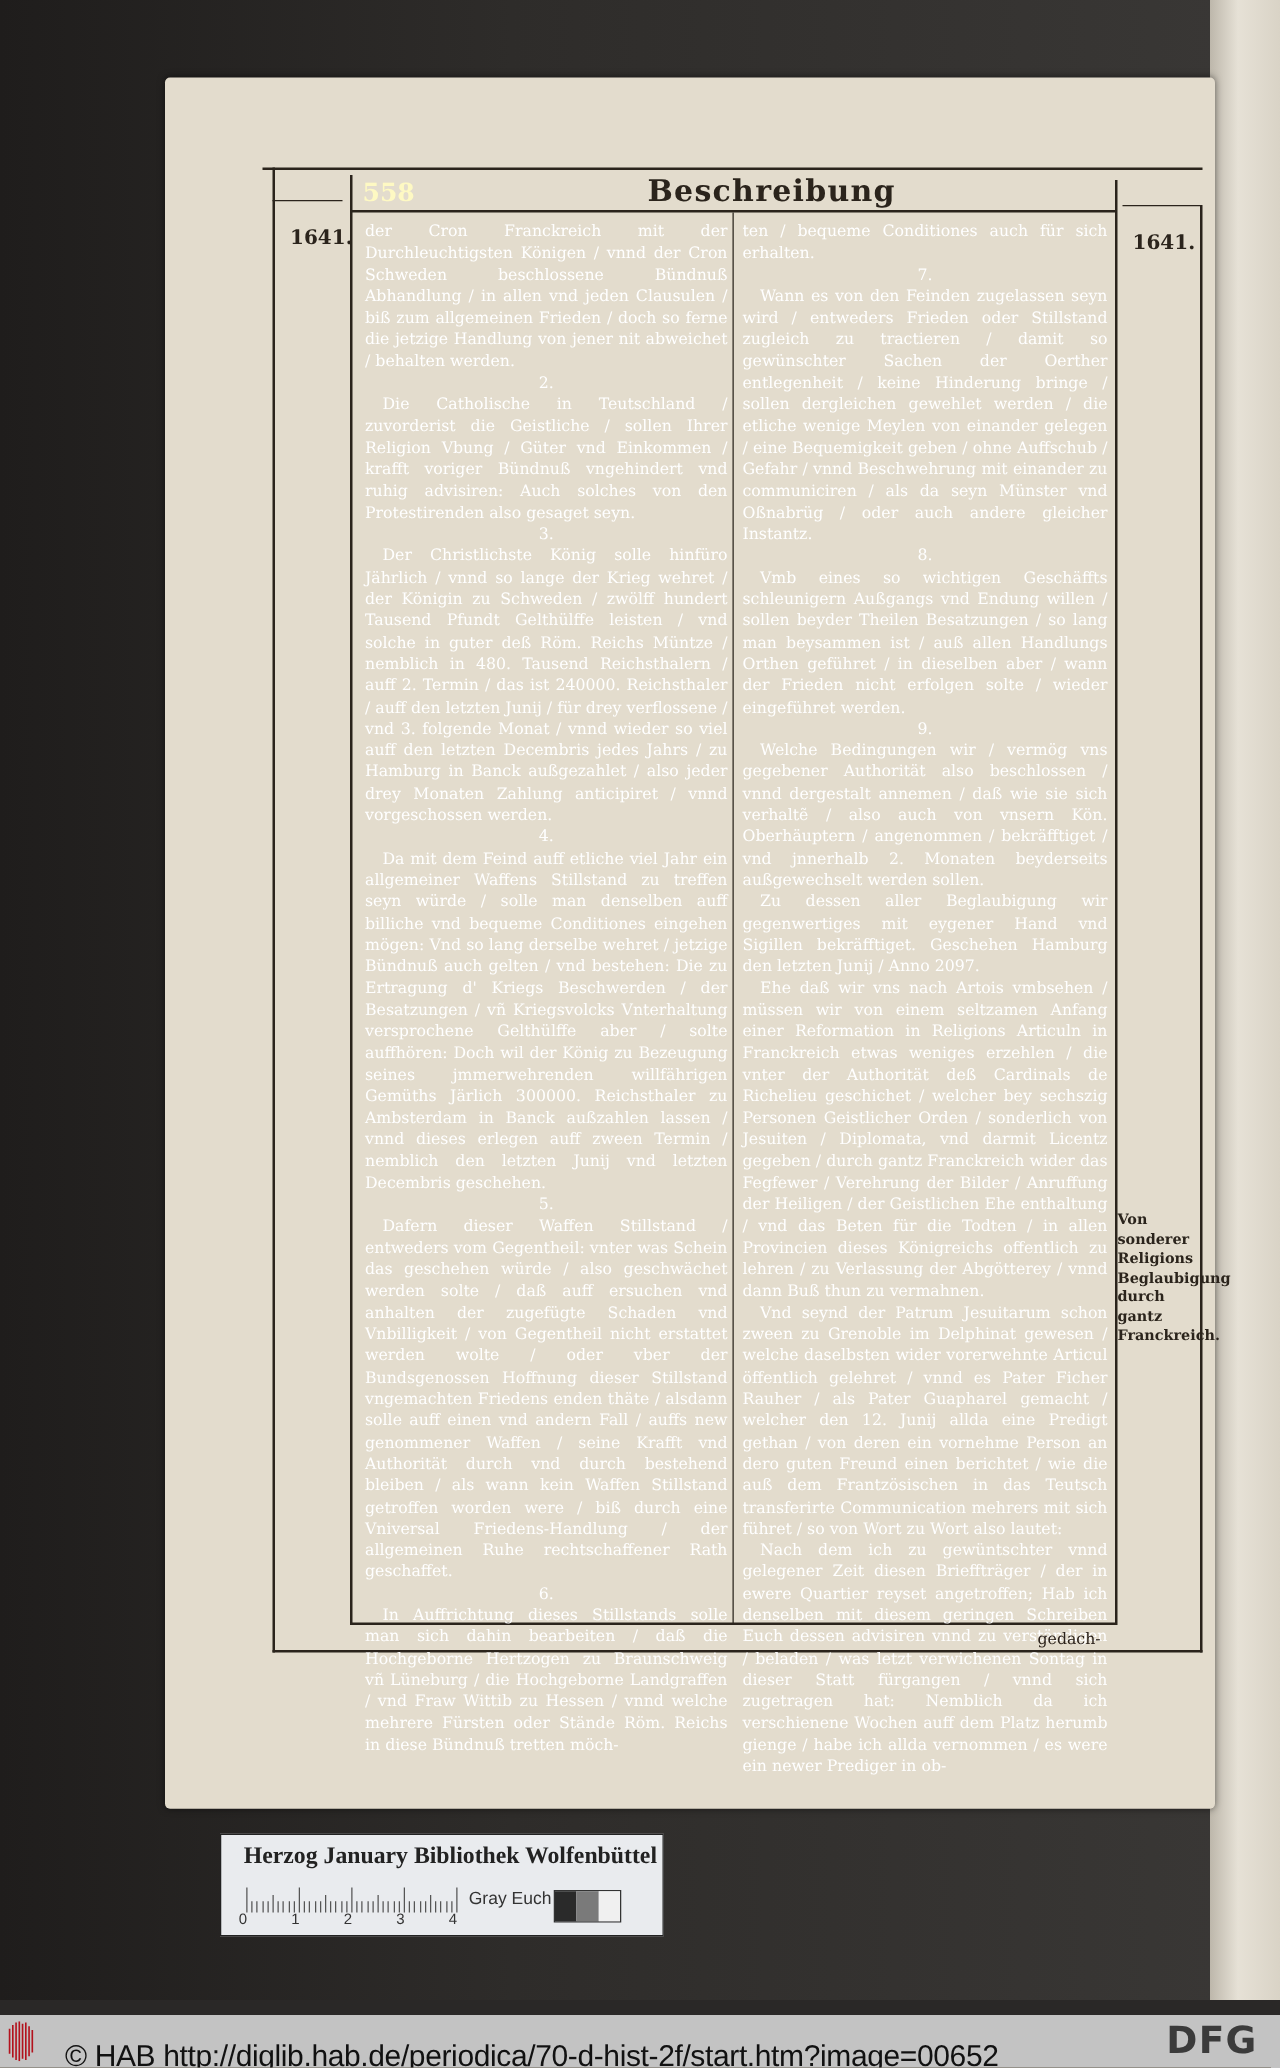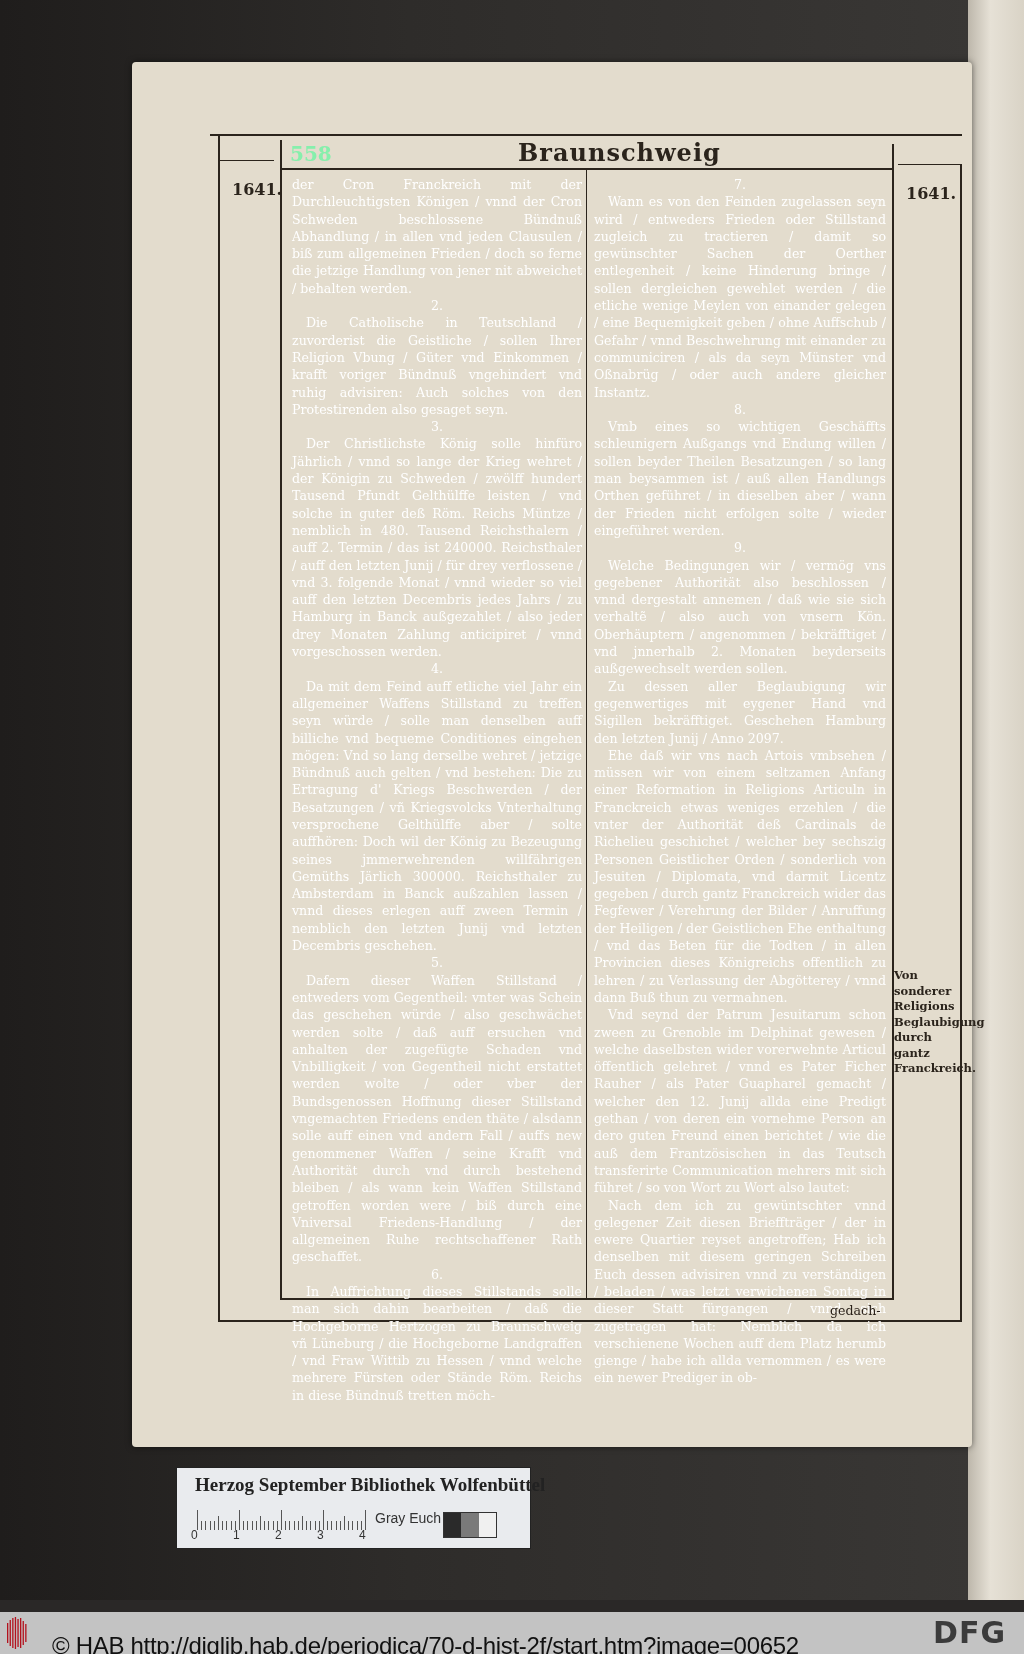--- a/index.html
+++ b/index.html
@@ -3,21 +3,21 @@
 <meta charset="utf-8">
 <style>
   html,body{margin:0;padding:0;}
   body{width:1024px;height:1654px;background:#2a2827;position:relative;overflow:hidden;font-family:"DejaVu Serif",serif;}
   .scan-bg{position:absolute;left:0;top:0;width:1024px;height:1600px;background:linear-gradient(90deg,#1f1d1c 0%,#2e2c2a 40%,#3a3836 100%);}
   .right-page-edge{position:absolute;left:968px;top:0;width:56px;height:1600px;background:linear-gradient(90deg,#bdb7ab,#e6e1d6 40%,#d9d3c6);}
   .page{position:absolute;left:132px;top:62px;width:840px;height:1385px;background:#e3dccd;border-radius:4px;box-shadow:0 0 6px rgba(0,0,0,.5);}
   .frame{position:absolute;left:218px;top:140px;width:744px;height:1190px;}
   .hr{position:absolute;background:#2b241c;}
   .vr{position:absolute;background:#2b241c;}
-  .page-num{position:absolute;left:72px;top:2px;font-size:20px;color:#86efac;font-weight:bold;}
+  .page-num{position:absolute;left:72px;top:2px;font-size:20px;color:#fef9c3;font-weight:bold;}
   .running-head{position:absolute;left:300px;top:-2px;font-size:24px;color:#2b241c;font-weight:bold;letter-spacing:1px;}
   .year-left{position:absolute;left:14px;top:40px;font-size:16px;font-weight:bold;color:#2b241c;}
   .year-right{position:absolute;left:688px;top:44px;font-size:16px;font-weight:bold;color:#2b241c;}
   .col{position:absolute;top:36px;font-size:12.6px;line-height:17.3px;color:#ffffff;text-align:justify;}
   .col-left{left:74px;width:290px;}
   .col-right{left:376px;width:292px;}
   .col p{margin:0;text-indent:14px;}
   .col p.noindent{text-indent:0;}
   .col .num{text-align:center;text-indent:0;margin:0;}
   .margin-note{position:absolute;left:676px;top:828px;width:64px;font-size:11.5px;line-height:15.5px;font-weight:bold;color:#2b241c;}
@@ -52,56 +52,57 @@
   <div class="hr" style="left:680px;top:24px;width:62px;height:1px;"></div>
   <div class="hr" style="left:62px;top:1158px;width:612px;height:2px;"></div>
   <div class="hr" style="left:0;top:1180px;width:744px;height:2px;"></div>
   <div class="vr" style="left:0;top:-6px;width:2px;height:1188px;"></div>
   <div class="vr" style="left:62px;top:0;width:2px;height:1160px;"></div>
   <div class="vr" style="left:368px;top:30px;width:1px;height:1130px;"></div>
   <div class="vr" style="left:674px;top:4px;width:2px;height:1156px;"></div>
   <div class="vr" style="left:742px;top:24px;width:2px;height:1158px;"></div>
 
   <div class="page-num">558</div>
-  <div class="running-head">Braunschweig</div>
+  <div class="running-head">Beschreibung</div>
   <div class="year-left">1641.</div>
   <div class="year-right">1641.</div>
 
   <div class="col col-left" id="colLeft">
       <p class="noindent">der Cron Franckreich mit der Durchleuchtigsten Königen / vnnd der Cron Schweden beschlossene Bündnuß Abhandlung / in allen vnd jeden Clausulen / biß zum allgemeinen Frieden / doch so ferne die jetzige Handlung von jener nit abweichet / behalten werden.</p>
       <p class="num">2.</p>
       <p>Die Catholische in Teutschland / zuvorderist die Geistliche / sollen Ihrer Religion Vbung / Güter vnd Einkommen / krafft voriger Bündnuß vngehindert vnd ruhig advisiren: Auch solches von den Protestirenden also gesaget seyn.</p>
       <p class="num">3.</p>
       <p>Der Christlichste König solle hinfüro Jährlich / vnnd so lange der Krieg wehret / der Königin zu Schweden / zwölff hundert Tausend Pfundt Gelthülffe leisten / vnd solche in guter deß Röm. Reichs Müntze / nemblich in 480. Tausend Reichsthalern / auff 2. Termin / das ist 240000. Reichsthaler / auff den letzten Junij / für drey verflossene / vnd 3. folgende Monat / vnnd wieder so viel auff den letzten Decembris jedes Jahrs / zu Hamburg in Banck außgezahlet / also jeder drey Monaten Zahlung anticipiret / vnnd vorgeschossen werden.</p>
       <p class="num">4.</p>
       <p>Da mit dem Feind auff etliche viel Jahr ein allgemeiner Waffens Stillstand zu treffen seyn würde / solle man denselben auff billiche vnd bequeme Conditiones eingehen mögen: Vnd so lang derselbe wehret / jetzige Bündnuß auch gelten / vnd bestehen: Die zu Ertragung d' Kriegs Beschwerden / der Besatzungen / vñ Kriegsvolcks Vnterhaltung versprochene Gelthülffe aber / solte auffhören: Doch wil der König zu Bezeugung seines jmmerwehrenden willfährigen Gemüths Järlich 300000. Reichsthaler zu Ambsterdam in Banck außzahlen lassen / vnnd dieses erlegen auff zween Termin / nemblich den letzten Junij vnd letzten Decembris geschehen.</p>
       <p class="num">5.</p>
       <p>Dafern dieser Waffen Stillstand / entweders vom Gegentheil: vnter was Schein das geschehen würde / also geschwächet werden solte / daß auff ersuchen vnd anhalten der zugefügte Schaden vnd Vnbilligkeit / von Gegentheil nicht erstattet werden wolte / oder vber der Bundsgenossen Hoffnung dieser Stillstand vngemachten Friedens enden thäte / alsdann solle auff einen vnd andern Fall / auffs new genommener Waffen / seine Krafft vnd Authorität durch vnd durch bestehend bleiben / als wann kein Waffen Stillstand getroffen worden were / biß durch eine Vniversal Friedens-Handlung / der allgemeinen Ruhe rechtschaffener Rath geschaffet.</p>
       <p class="num">6.</p>
       <p>In Auffrichtung dieses Stillstands solle man sich dahin bearbeiten / daß die Hochgeborne Hertzogen zu Braunschweig vñ Lüneburg / die Hochgeborne Landgraffen / vnd Fraw Wittib zu Hessen / vnnd welche mehrere Fürsten oder Stände Röm. Reichs in diese Bündnuß tretten möch-</p>
     </div>
   <div class="col col-right" id="colRight">
+      <p class="noindent">ten / bequeme Conditiones auch für sich erhalten.</p>
       <p class="num">7.</p>
       <p>Wann es von den Feinden zugelassen seyn wird / entweders Frieden oder Stillstand zugleich zu tractieren / damit so gewünschter Sachen der Oerther entlegenheit / keine Hinderung bringe / sollen dergleichen gewehlet werden / die etliche wenige Meylen von einander gelegen / eine Bequemigkeit geben / ohne Auffschub / Gefahr / vnnd Beschwehrung mit einander zu communiciren / als da seyn Münster vnd Oßnabrüg / oder auch andere gleicher Instantz.</p>
       <p class="num">8.</p>
       <p>Vmb eines so wichtigen Geschäffts schleunigern Außgangs vnd Endung willen / sollen beyder Theilen Besatzungen / so lang man beysammen ist / auß allen Handlungs Orthen geführet / in dieselben aber / wann der Frieden nicht erfolgen solte / wieder eingeführet werden.</p>
       <p class="num">9.</p>
       <p>Welche Bedingungen wir / vermög vns gegebener Authorität also beschlossen / vnnd dergestalt annemen / daß wie sie sich verhaltẽ / also auch von vnsern Kön. Oberhäuptern / angenommen / bekräfftiget / vnd jnnerhalb 2. Monaten beyderseits außgewechselt werden sollen.</p>
       <p>Zu dessen aller Beglaubigung wir gegenwertiges mit eygener Hand vnd Sigillen bekräfftiget. Geschehen Hamburg den letzten Junij / Anno 2097.</p>
       <p>Ehe daß wir vns nach Artois vmbsehen / müssen wir von einem seltzamen Anfang einer Reformation in Religions Articuln in Franckreich etwas weniges erzehlen / die vnter der Authorität deß Cardinals de Richelieu geschichet / welcher bey sechszig Personen Geistlicher Orden / sonderlich von Jesuiten / Diplomata, vnd darmit Licentz gegeben / durch gantz Franckreich wider das Fegfewer / Verehrung der Bilder / Anruffung der Heiligen / der Geistlichen Ehe enthaltung / vnd das Beten für die Todten / in allen Provincien dieses Königreichs offentlich zu lehren / zu Verlassung der Abgötterey / vnnd dann Buß thun zu vermahnen.</p>
       <p>Vnd seynd der Patrum Jesuitarum schon zween zu Grenoble im Delphinat gewesen / welche daselbsten wider vorerwehnte Articul öffentlich gelehret / vnnd es Pater Ficher Rauher / als Pater Guapharel gemacht / welcher den 12. Junij allda eine Predigt gethan / von deren ein vornehme Person an dero guten Freund einen berichtet / wie die auß dem Frantzösischen in das Teutsch transferirte Communication mehrers mit sich führet / so von Wort zu Wort also lautet:</p>
       <p>Nach dem ich zu gewüntschter vnnd gelegener Zeit diesen Brieffträger / der in ewere Quartier reyset angetroffen; Hab ich denselben mit diesem geringen Schreiben Euch dessen advisiren vnnd zu verständigen / beladen / was letzt verwichenen Sontag in dieser Statt fürgangen / vnnd sich zugetragen hat: Nemblich da ich verschienene Wochen auff dem Platz herumb gienge / habe ich allda vernommen / es were ein newer Prediger in ob-</p>
     </div>
 
   <div class="margin-note">Von sonderer Religions Beglaubigung durch gantz Franckreich.</div>
   <div class="catchword">gedach-</div>
 </div>
 
 <div class="label">
-  <div class="label-title">Herzog September Bibliothek Wolfenbüttel</div>
+  <div class="label-title">Herzog January Bibliothek Wolfenbüttel</div>
   <div class="ruler" id="ruler">
       <div class="tick" style="left: 0px; height: 20px;"></div>
       <div class="tick" style="left: 4.2px; height: 9px;"></div>
       <div class="tick" style="left: 8.4px; height: 9px;"></div>
       <div class="tick" style="left: 12.6px; height: 9px;"></div>
       <div class="tick" style="left: 16.8px; height: 9px;"></div>
       <div class="tick" style="left: 21px; height: 14px;"></div>
       <div class="tick" style="left: 25.2px; height: 9px;"></div>
       <div class="tick" style="left: 29.4px; height: 9px;"></div>
       <div class="tick" style="left: 33.6px; height: 9px;"></div>

